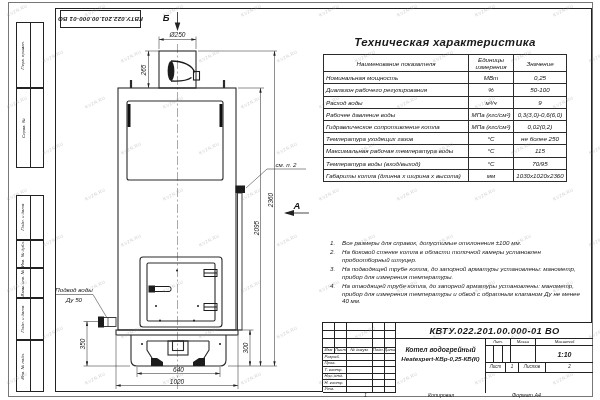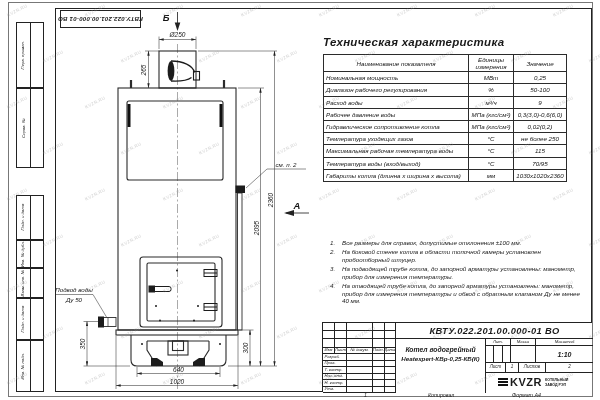--- a/index.html
+++ b/index.html
@@ -8,21 +8,21 @@
   .outer-border{position:absolute;left:8px;top:2px;width:585px;height:395px;border:0.8px solid #777;z-index:3}
   .inner-frame{position:absolute;left:55px;top:8px;width:537px;height:384px;border:1.3px solid #222;z-index:3}
   .doc-box{position:absolute;left:60px;top:10px;width:81px;height:18px;border:1px solid #222;display:flex;align-items:center;justify-content:center;z-index:4;background:#fff}
   .doc-box span{transform:rotate(180deg);font:italic 600 6.2px "Liberation Sans",sans-serif;white-space:nowrap;letter-spacing:.2px}
   .scell{position:absolute;left:16px;width:28px;border:0.9px solid #222;z-index:3}
   .slbl{position:absolute;left:0;top:0;width:14px;height:100%;border-right:0.6px solid #222;display:flex;align-items:center;justify-content:center}
   .slbl span{transform:rotate(-90deg);font:italic 4.3px/1 "Liberation Sans",sans-serif;white-space:nowrap;color:#222}
   svg.draw{position:absolute;left:0;top:0;z-index:2}
   svg.draw text{font-family:"Liberation Sans",sans-serif;font-style:italic;fill:#161616}
   .spec{position:absolute;left:323px;top:36px;width:244px;z-index:3}
-  .spec-title{font:italic 700 11.5px "Liberation Sans",sans-serif;text-align:left;margin-bottom:6px;letter-spacing:.3px}
+  .spec-title{font:italic 700 11.5px "Liberation Sans",sans-serif;text-align:center;margin-bottom:6px;letter-spacing:.3px}
   table.spec-t{border-collapse:collapse;width:244px;border:1.2px solid #2b2b2b;background:#fff}
   .spec-t th,.spec-t td{border:0.7px solid #2b2b2b;font:italic 6.2px/1.15 "Liberation Sans",sans-serif;padding:1px 2px;color:#151515}
   .spec-t th{font-weight:400;text-align:center;height:16px}
   .spec-t td{height:12.2px}
   .spec-t td.c{text-align:center}
   .notes{position:absolute;left:330px;top:239px;width:254px;z-index:3}
   .note{display:flex;margin-bottom:1.5px}
   .nn{flex:0 0 12px;font:italic 6.2px/1.24 "Liberation Sans",sans-serif}
   .nt{font:italic 6.2px/1.24 "Liberation Sans",sans-serif}
   .tblock{position:absolute;left:322px;top:322px;width:270px;height:70px;border-left:1.1px solid #222;border-top:1.1px solid #222;z-index:3;background:#fff}
@@ -351,28 +351,20 @@
         <div class="v s2"></div>
         <div class="v s3"></div>
         <div class="v m"></div>
         <div class="v sc">1:10</div>
       </div>
       <div class="tbr-sheets">
         <div class="s sw1">Лист</div>
         <div class="s sw2">1</div>
         <div class="s sw3">Листов</div>
         <div class="s sw4">2</div>
-      </div>
-      <div class="tbr-logo">
-        <span class="bars"></span>
-        <span class="kv">KVZR</span>
-        <span class="ksub">
-          <span>КОТЕЛЬНЫЙ</span>
-          <span>ЗАВОД РЭП</span>
-        </span>
       </div>
     </div>
   </div>
 
   <div class="below bm">1</div>
   <div class="below bc">Копировал</div>
   <div class="below bf">Формат А4</div>
 
   <div class="wml">
       <div class="wm" style="left: 6px; top: 8px;">KVZR.RU</div>

